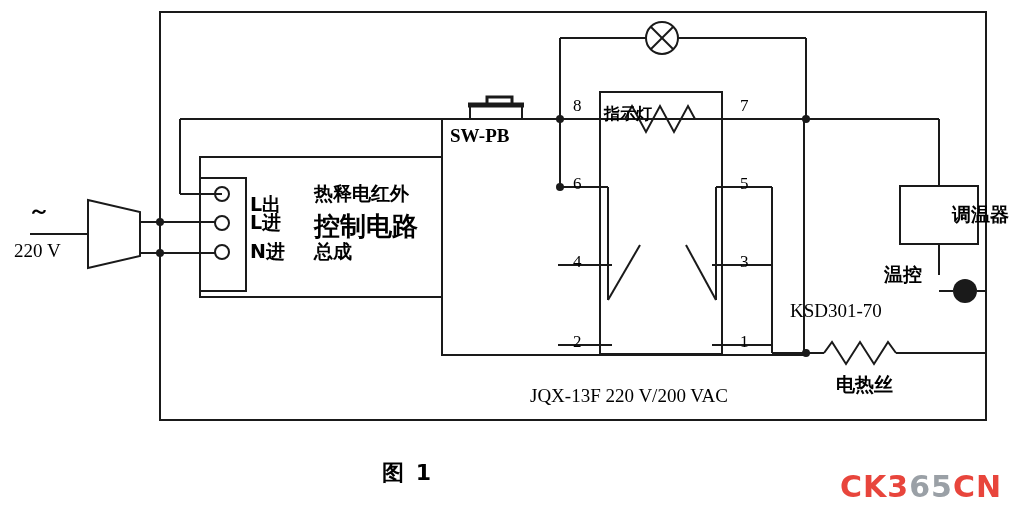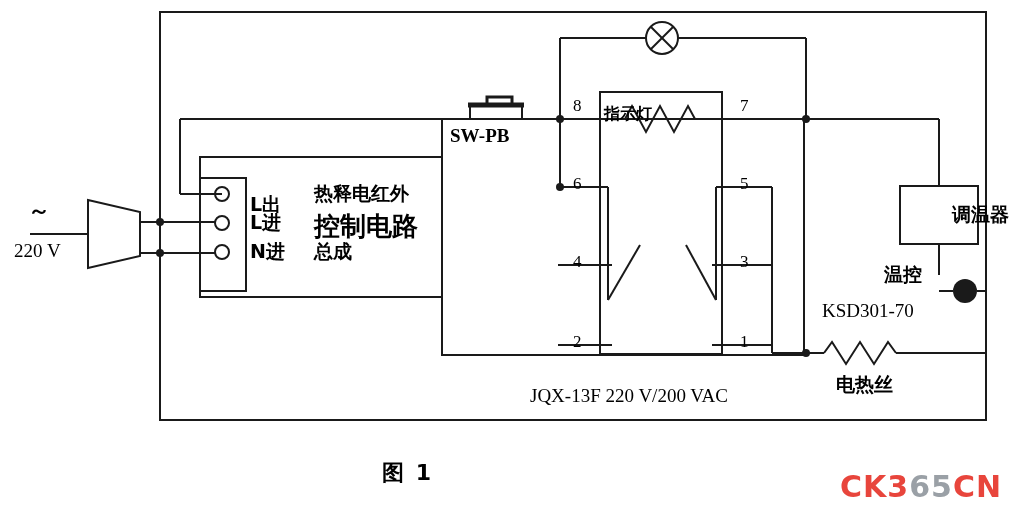--- a/index.html
+++ b/index.html
@@ -182,21 +182,21 @@
   <div class="lbl num" style="left:573px; top:252px;">4</div>
   <div class="lbl num" style="left:740px; top:252px;">3</div>
   <div class="lbl num" style="left:573px; top:332px;">2</div>
   <div class="lbl num" style="left:740px; top:332px;">1</div>
 
   <div class="lbl" style="left:530px; top:385px; font-size:19px;">JQX-13F  220 V/200 VAC</div>
 
   <div class="lbl cn" style="left:911px; top:204px; font-size:19px;margin-left:41px;">调温器</div>
 
   <div class="lbl cn" style="left:884px; top:264px; font-size:19px;">温控</div>
-  <div class="lbl" style="left:822px; top:300px; font-size:19px;">KSD301-70</div>
+  <div class="lbl" style="left:790px; top:300px; font-size:19px;">KSD301-70</div>
 
   <div class="lbl cn" style="left:836px; top:374px; font-size:19px;">电热丝</div>
 
   <div class="lbl cap" style="left:382px; top:460px;">图 1</div>
 
   <div class="wm">
     <div class="wm-main"><span>CK3</span><span class="gray">65</span><span>CN</span></div>
   </div>
 
 </div>

